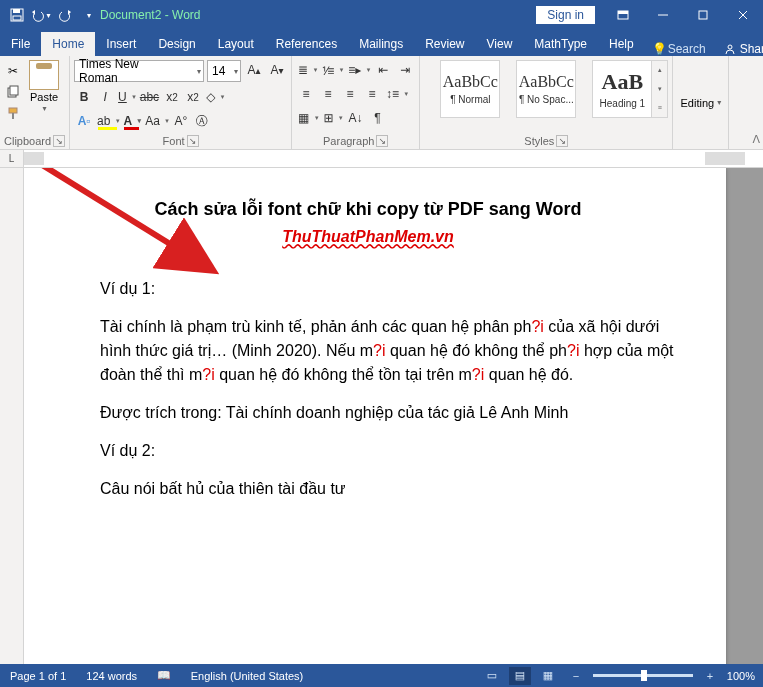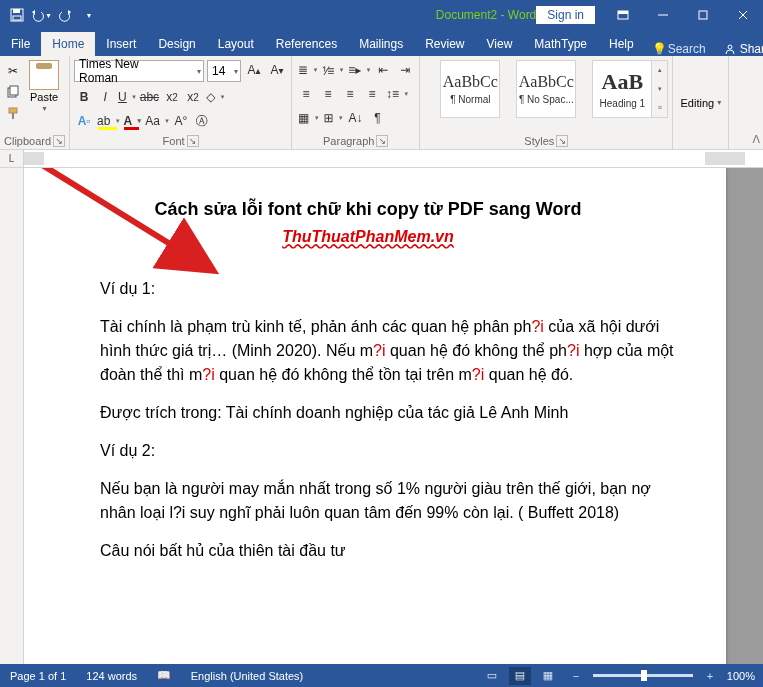--- a/index.html
+++ b/index.html
@@ -1,20 +1,20 @@
 <!DOCTYPE html>
 <html><head>
 <meta charset="utf-8">
 <style>
 *{box-sizing:border-box;margin:0;padding:0;font-family:"Segoe UI",Tahoma,sans-serif;}
 body{width:763px;height:687px;background:#fff;overflow:hidden;font-size:12px;position:relative;}
 .titlebar{height:30px;background:#2b579a;display:flex;align-items:center;color:#fff;}
 .tb-qat{display:flex;align-items:center;gap:2px;padding-left:6px;}
 .tb-icon{width:22px;height:22px;display:flex;align-items:center;justify-content:center;color:#fff;}
-.tb-title{flex:1;text-align:right;font-size:12px;color:#84cc16;}
+.tb-title{flex:1;text-align:left;font-size:12px;color:#86efac;}
 .tb-signin{background:#fff;color:#2b579a;border:1px solid #fff;padding:1px 10px;font-size:12px;margin-right:8px;}
 .tb-sys{display:flex;}
 .tb-sys .tb-icon{width:40px;}
 .tabstrip{height:26px;background:#2b579a;display:flex;align-items:flex-end;color:#fff;}
 .tab{padding:5px 11px;font-size:12px;cursor:pointer;}
 .tab.active{background:#f3f2f1;color:#2b579a;}
 .tab-right{margin-left:auto;display:flex;align-items:center;}
 .tellme{display:flex;align-items:center;padding:0 8px;color:#cfe0f4;font-size:12px;}
 .share{display:flex;align-items:center;padding:0 10px;color:#fff;font-size:12px;gap:4px;}
 .ribbon{height:94px;background:#f3f2f1;border-bottom:1px solid #d4d4d4;display:flex;position:relative;}
@@ -306,21 +306,20 @@
             </marker>
           </defs>
           <line x1="20" y1="10" x2="190" y2="115" stroke="#d82020" stroke-width="6" marker-end="url(#ah)"></line>
         </svg>
       <div class="doc-title">Cách sửa lỗi font chữ khi copy từ PDF sang Word</div>
       <div class="doc-sub">ThuThuatPhanMem.vn</div>
       <p class="para-t">Ví dụ 1:</p>
       <p class="para-t"><span>Tài chính là phạm trù kinh tế, phản ánh các quan hệ phân ph</span><span class="err">?i</span><span> của xã hội dưới hình thức giá trị… (Minh 2020). Nếu m</span><span class="err">?i</span><span> quan hệ đó không thể ph</span><span class="err">?i</span><span> hợp của một đoàn thể thì m</span><span class="err">?i</span><span> quan hệ đó không thể tồn tại trên m</span><span class="err">?i</span><span> quan hệ đó.</span></p>
       <p class="para-t">Được trích trong: Tài chính doanh nghiệp của tác giả Lê Anh Minh</p>
       <p class="para-t">Ví dụ 2:</p>
-      <p class="para-t">Nếu bạn là người may mắn nhất trong số 1% người giàu trên thế giới, bạn nợ nhân loại l?i suy nghĩ phải luôn quan tâm đến 99% còn lại. ( Buffett 2018)</p>
       <p class="para-t">Câu nói bất hủ của thiên tài đầu tư</p>
     </div>
   </div>
 </div>
 
 <div class="statusbar">
   <div class="sb-item">Page 1 of 1</div>
   <div class="sb-item">124 words</div>
   <div class="sb-item">📖</div>
   <div class="sb-item">English (United States)</div>

